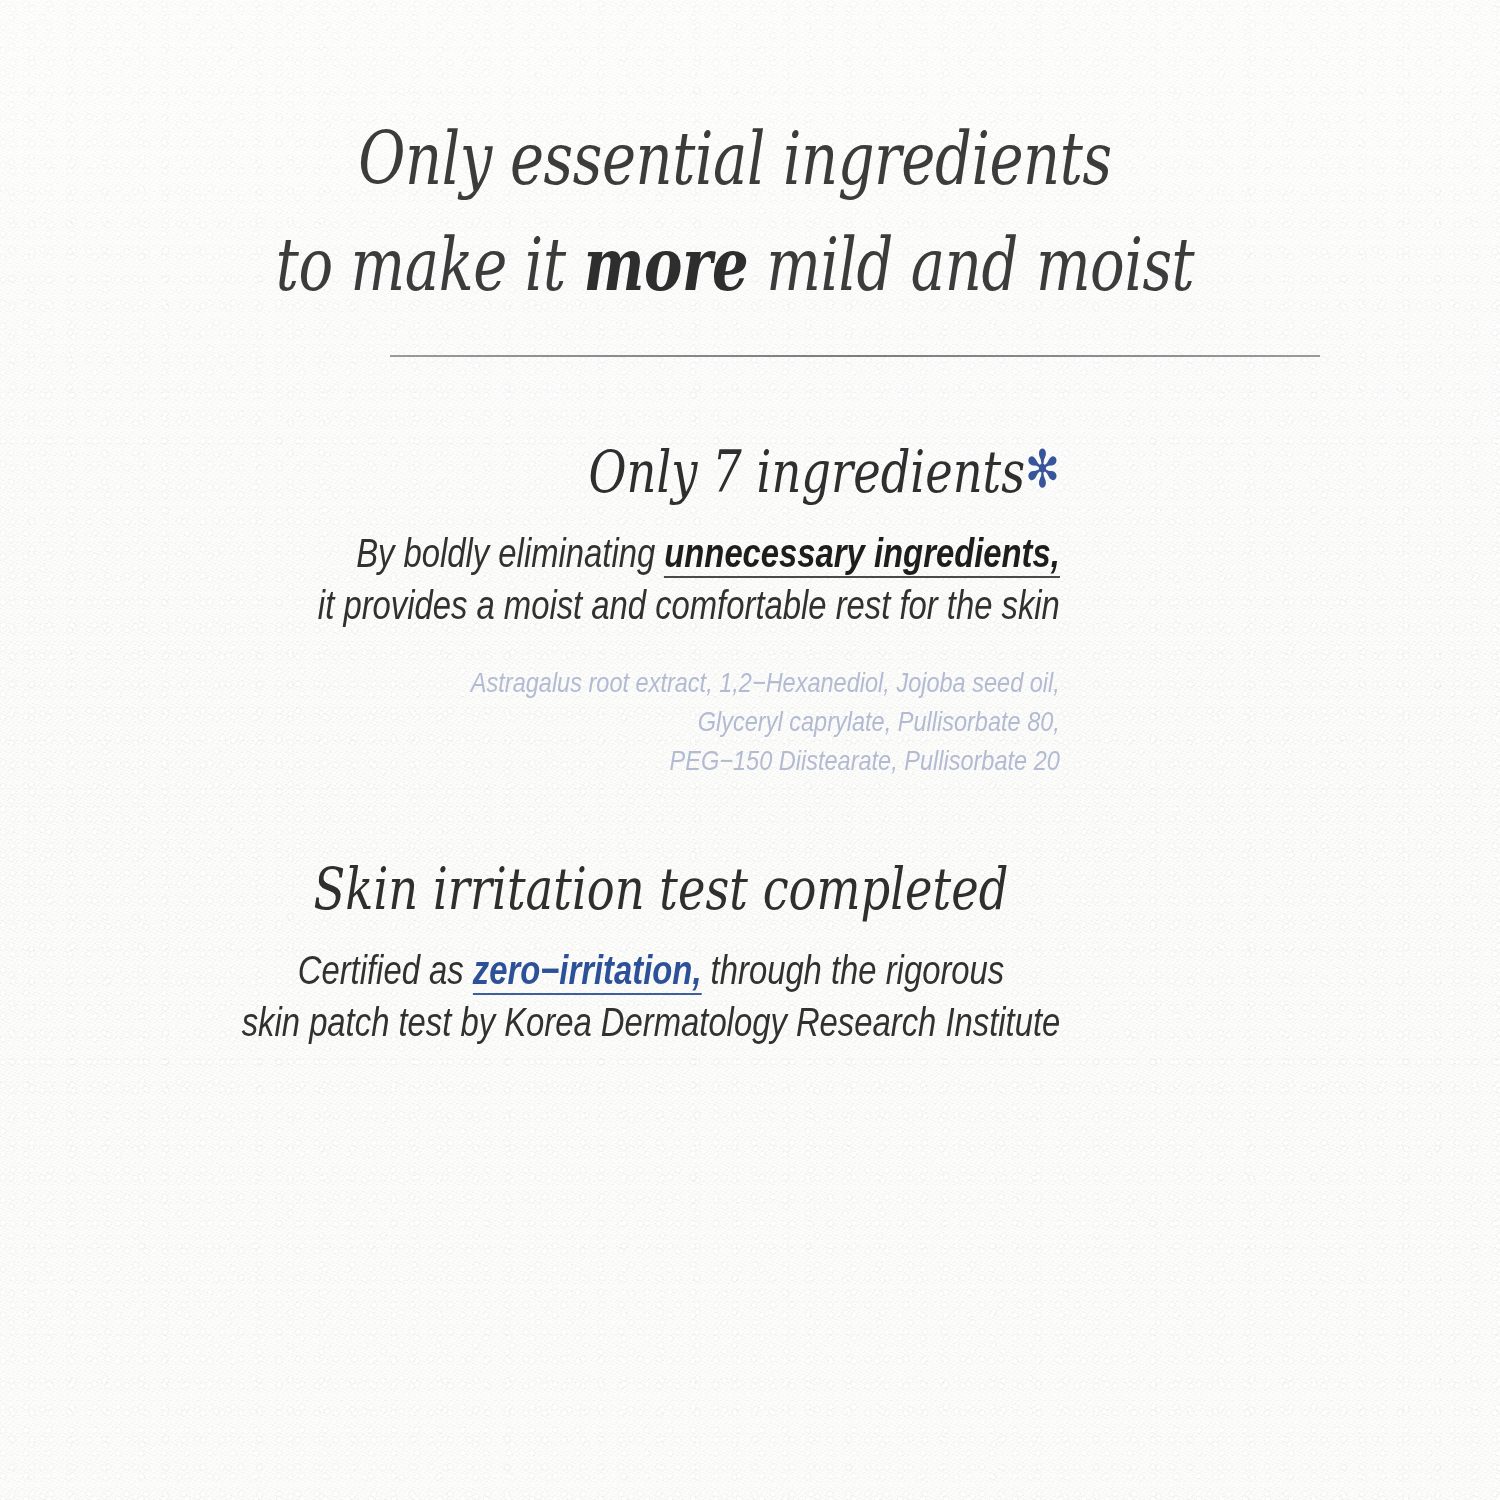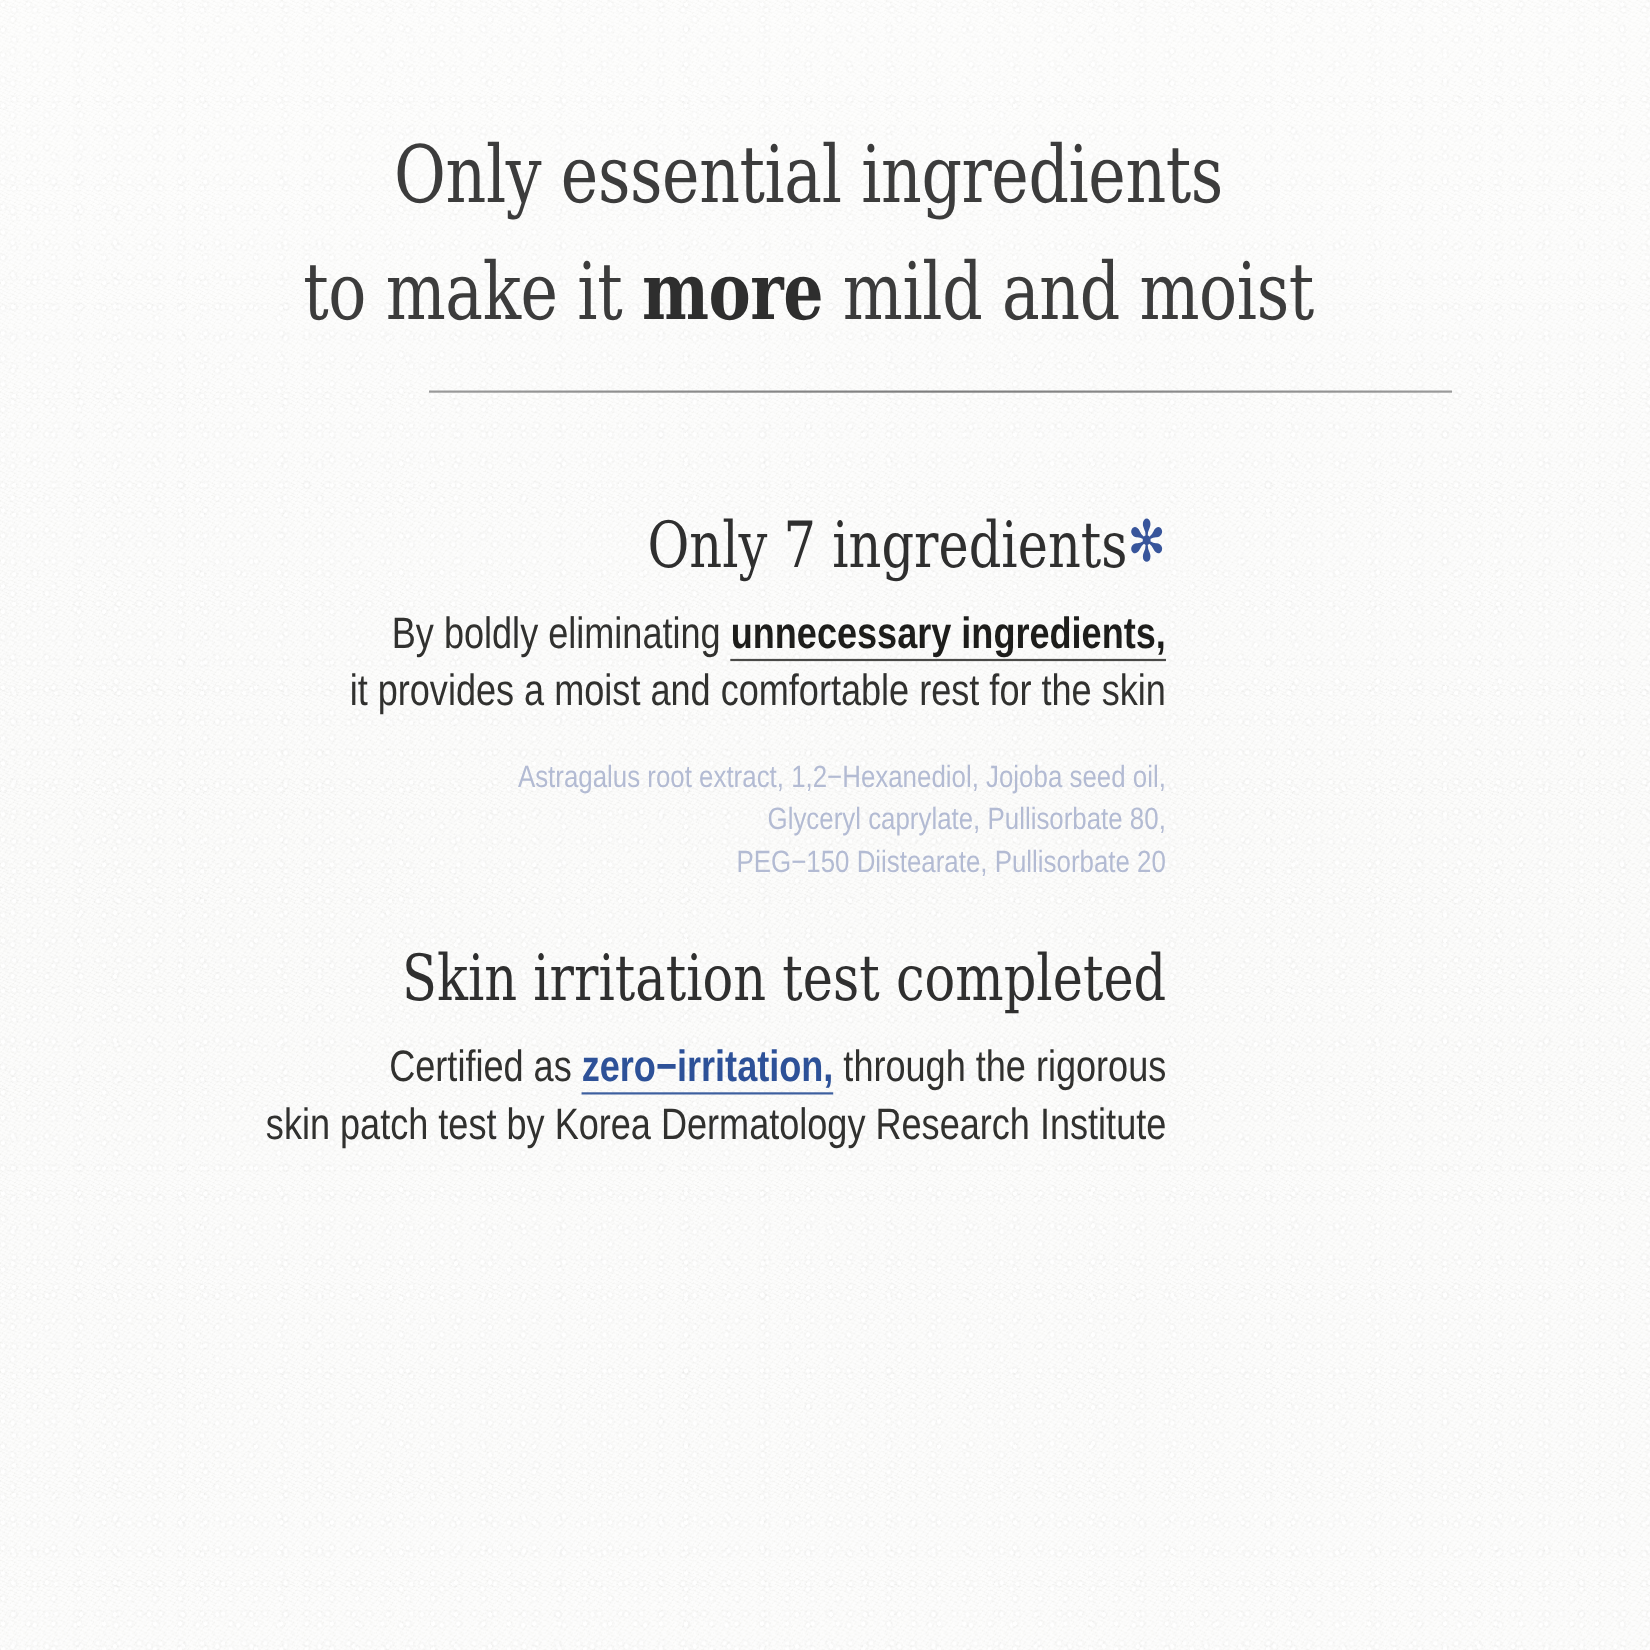--- a/index.html
+++ b/index.html
@@ -30,20 +30,21 @@
       linear-gradient(180deg, #fafaf8 0%, #f5f5f3 50%, #f7f7f5 100%);
     background-size: 23px 23px, 31px 29px, 19px 27px, 37px 33px, 9px 9px, 11px 11px, 100% 100%;
   }
 
   .content {
     position: absolute;
     left: 0;
     top: 0;
     width: 1240px;
     height: 1500px;
+    font-style: italic;
   }
 
   
   .headline {
     position: absolute;
     left: 150px;
     top: 106px;
     width: 1170px;
     text-align: center;
     font-family: "DejaVu Serif", "Liberation Serif", serif;
@@ -135,25 +136,25 @@
     line-height: 39px;
     color: #b3bbd3;
     font-weight: 400;
     white-space: nowrap;
     transform: scaleX(0.84);
     transform-origin: 100% 50%;
   }
   .ingredients .iline { display: block; }
 
   
-  #sec-ingredients          { top: 462px; }
+  #sec-ingredients          { top: 438px; }
   #sec-ingredients .sec-body{ margin-top: 24px; }
   #sec-ingredients .ingredients { margin-top: 32px; }
 
-  #sec-irritation           { top: 858px; }
+  #sec-irritation           { top: 858px; text-align: center; }
   #sec-irritation .sec-body { margin-top: 24px; }
 
   #sec-cpnp                 { top: 1143px; }
   #sec-cpnp .sec-body       { margin-top: 24px; }
 </style>
 </head>
 <body>
 
 <div id="page">
   <div class="content">

